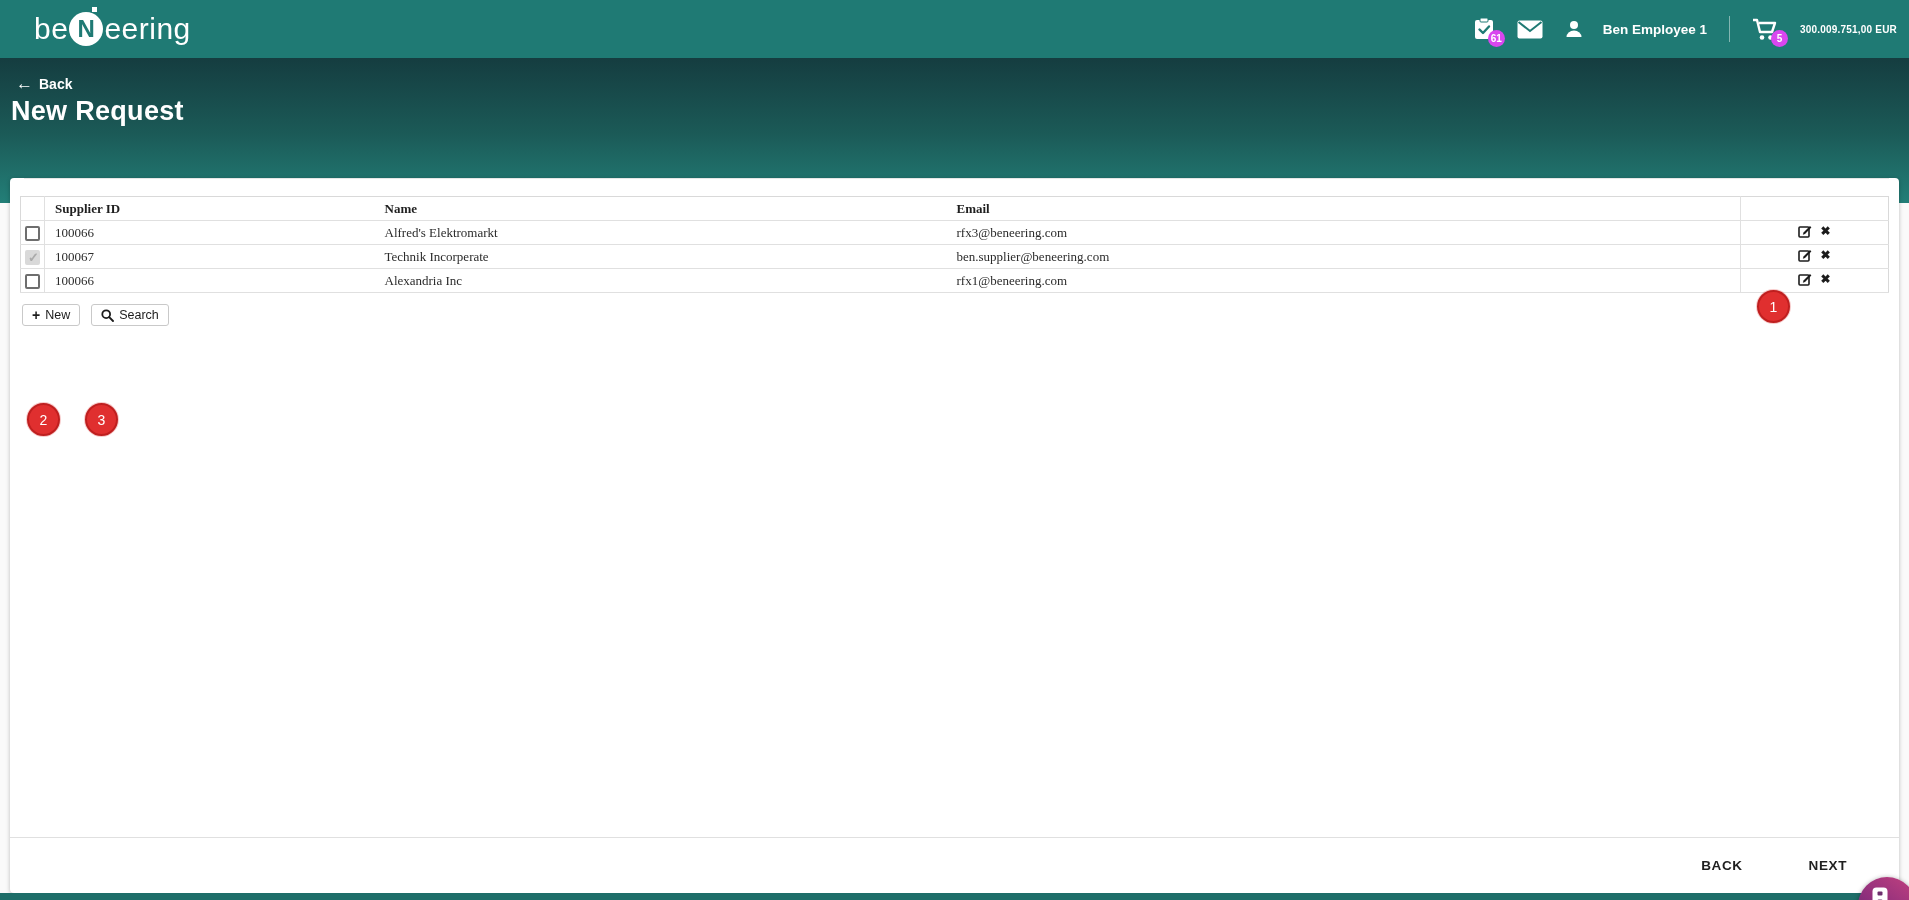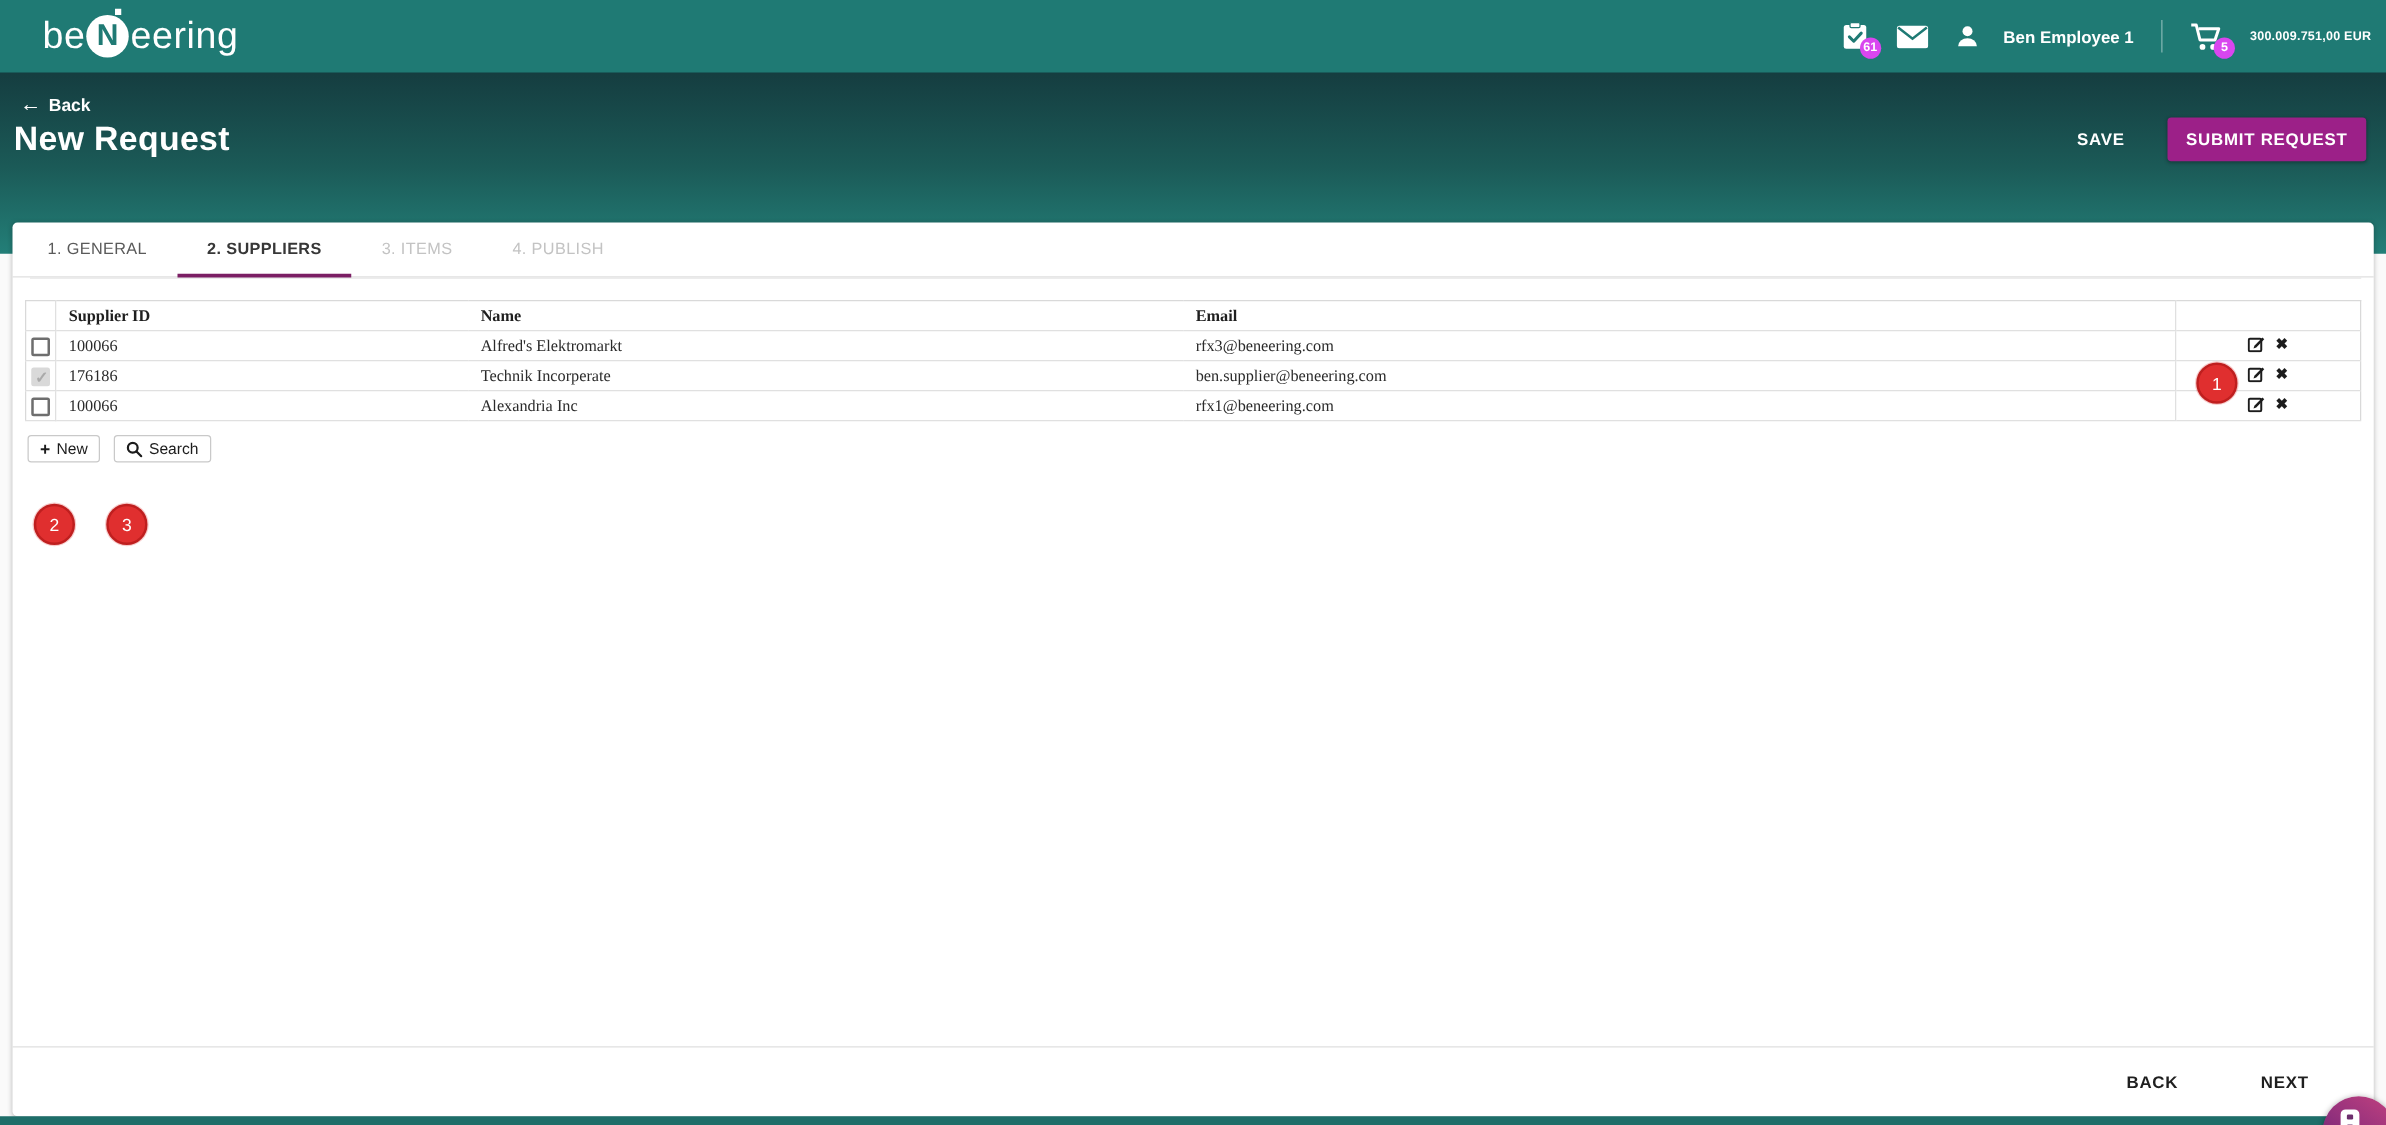--- a/index.html
+++ b/index.html
@@ -151,33 +151,23 @@
     <span class="cart-total">300.009.751,00 EUR</span>
   </div>
 </div>
 
 <div class="hero">
   <span class="back-link">
     <span class="back-arrow">←</span>
     <span>Back</span>
   </span>
   <div class="page-title">New Request</div>
-  <div class="hero-actions">
-    <button class="save-btn">SAVE</button>
-    <button class="submit-btn">SUBMIT REQUEST</button>
-  </div>
 </div>
 
 <div class="card">
-  <div class="tabbar">
-    <div class="tab">1. GENERAL</div>
-    <div class="tab active">2. SUPPLIERS</div>
-    <div class="tab disabled">3. ITEMS</div>
-    <div class="tab disabled">4. PUBLISH</div>
-  </div>
 
   <div class="content">
     <hr class="title-rule">
 
     <table class="sup-table">
       <thead>
         <tr>
           <th class="col-cb"></th>
           <th class="col-id">Supplier ID</th>
           <th class="col-name">Name</th>
@@ -198,21 +188,21 @@
                     <rect x="1" y="3" width="10" height="10" rx="1" fill="none" stroke="#1c1c1c" stroke-width="1.6"></rect>
                     <path d="M5.5 8.5 L12 2 l1.4 1.4 L7 9.9 l-2.2 .8 z" fill="#1c1c1c"></path>
                   </svg>
               </span>
               <span class="act-icon x-icon">✖</span>
             </span>
           </td>
         </tr>
         <tr>
           <td class="col-cb"><span class="cbx checked disabled"></span></td>
-          <td>176186</td>
+          <td>100067</td>
           <td>Technik Incorperate</td>
           <td>ben.supplier@beneering.com</td>
           <td class="col-actions">
             <span class="row-actions">
               <span class="act-icon">
                 <svg width="14" height="14" viewBox="0 0 14 14">
                     <rect x="1" y="3" width="10" height="10" rx="1" fill="none" stroke="#1c1c1c" stroke-width="1.6"></rect>
                     <path d="M5.5 8.5 L12 2 l1.4 1.4 L7 9.9 l-2.2 .8 z" fill="#1c1c1c"></path>
                   </svg>
               </span>

